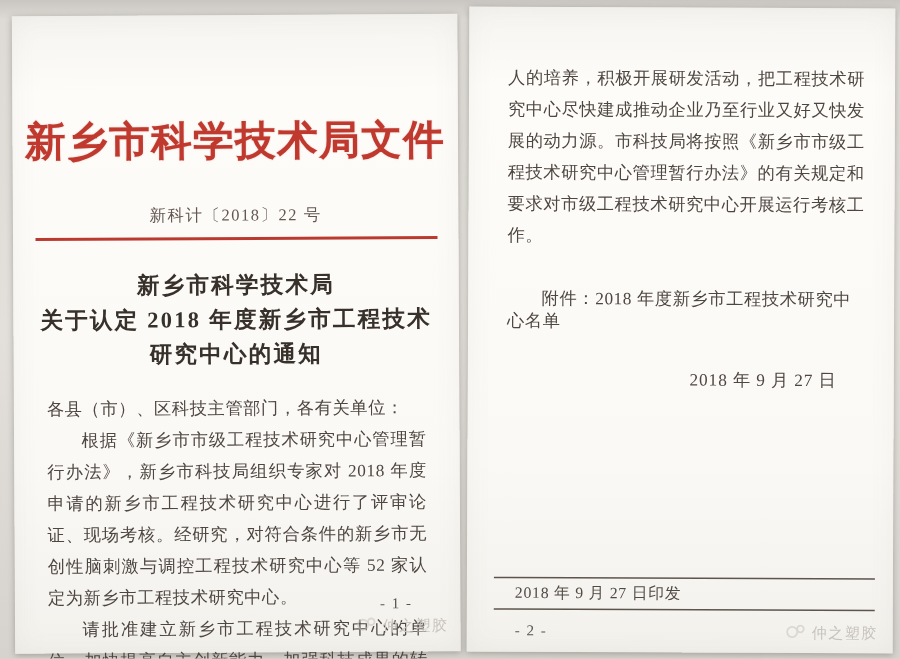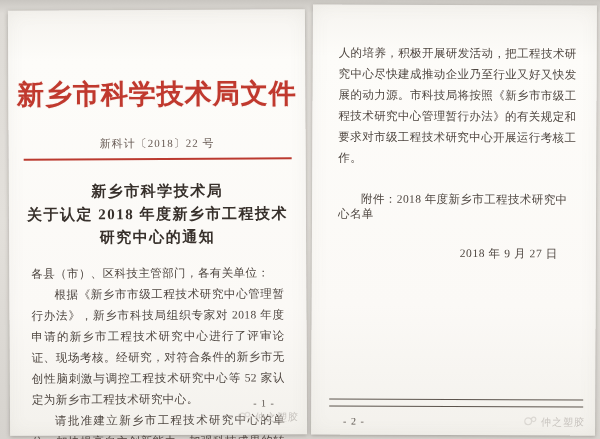--- a/index.html
+++ b/index.html
@@ -173,20 +173,21 @@
   <div class="page page-2">
     <div class="body-text">
       <p>人的培养，积极开展研发活动，把工程技术研究中心尽快建成推动企业乃至行业又好又快发展的动力源。市科技局将按照《新乡市市级工程技术研究中心管理暂行办法》的有关规定和要求对市级工程技术研究中心开展运行考核工作。</p>
     </div>
     <div class="attachment">附件：2018 年度新乡市工程技术研究中心名单</div>
     <div class="sign-date">2018 年 9 月 27 日</div>
 
     <div class="colophon">
       <div class="rule"></div>
       <div class="colophon-row">
+        <span>2018 年 9 月 27 日印发</span>
       </div>
       <div class="rule thin"></div>
     </div>
 
     <div class="pageno">- 2 -</div>
     <div class="watermark">
       <svg width="14" height="11" viewBox="0 0 14 11">
         <circle cx="4" cy="6" r="3.4" fill="none" stroke="#c7c3be" stroke-width="1.2"></circle>
         <circle cx="9.5" cy="4" r="2.2" fill="none" stroke="#c7c3be" stroke-width="1.2"></circle>
       </svg>

